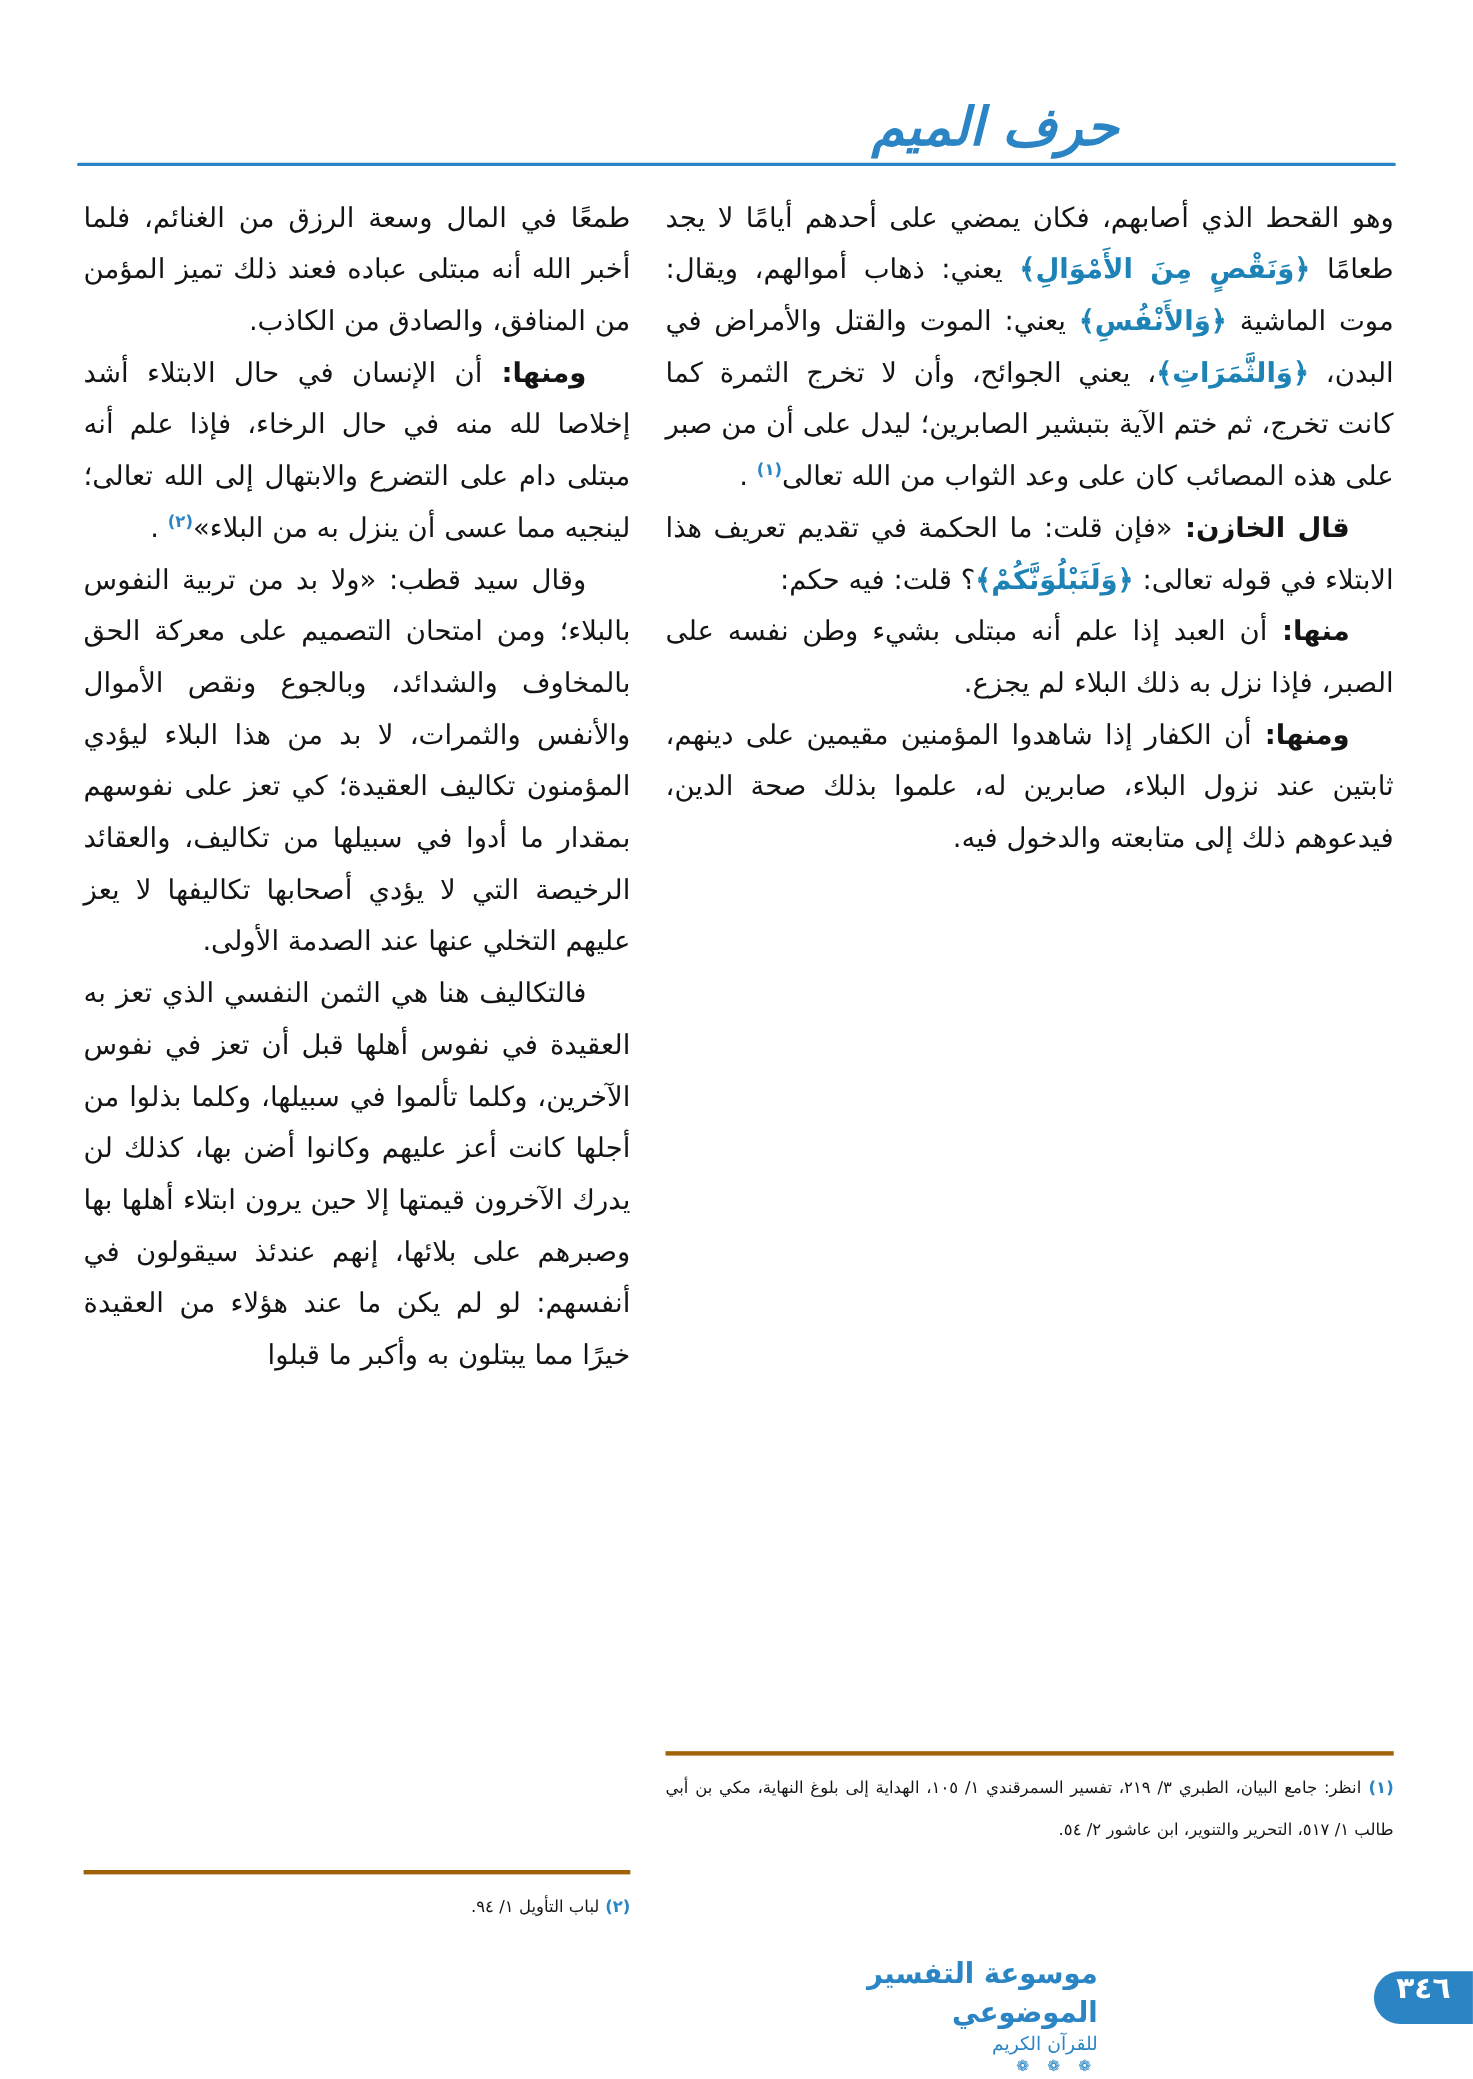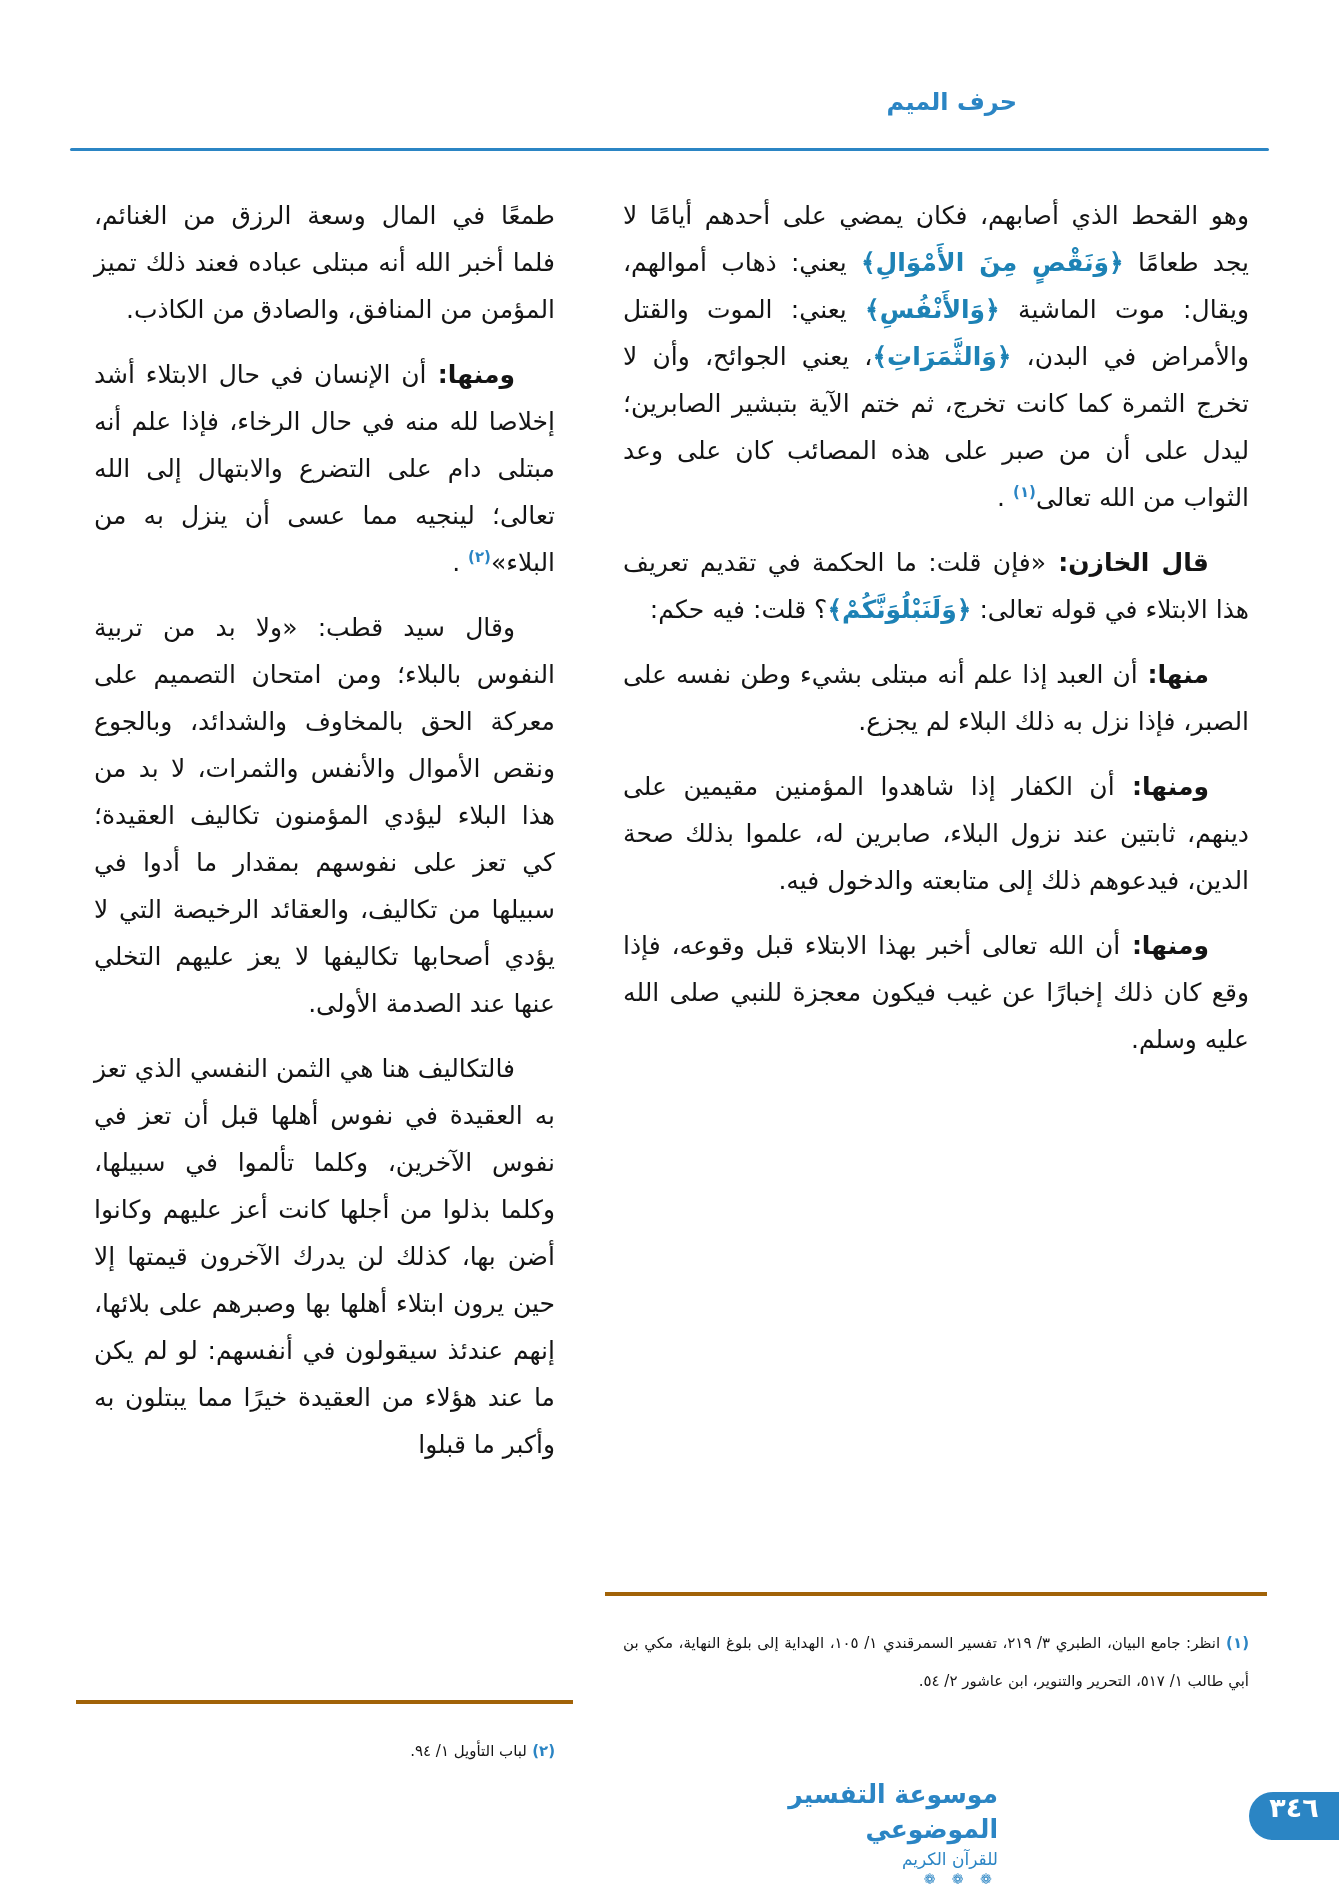--- a/index.html
+++ b/index.html
@@ -17,45 +17,46 @@
     background: var(--page-bg);
     font-family: "DejaVu Sans", sans-serif;
     direction: rtl;
     overflow: hidden;
     color: var(--text-color);
   }
   .header-title {
     position: absolute;
     top: 88px;
     right: 322px;
-    font-size: 24px;
+    font-size: 48px;
     font-weight: bold;
     color: var(--accent-blue);
     letter-spacing: 1px;
+    font-style: italic;
   }
   .header-rule {
     position: absolute;
     top: 148px;
     left: 70px;
     right: 70px;
     height: 3px;
     background: var(--accent-blue);
     border-radius: 2px;
   }
   .column {
     position: absolute;
     top: 174px;
     font-size: 25px;
     line-height: 47px;
     text-align: justify;
     color: var(--text-color);
   }
   .column.right { right: 72px; width: 662px; }
   .column.left  { left: 76px;  width: 497px; }
-  .para { margin: 18px; }
+  .para { margin: 0; }
   .para.indent { text-indent: 40px; }
   .seg-normal { font-weight: normal; }
   .seg-bold { font-weight: bold; }
   .seg-quran { color: var(--quran-blue); font-weight: bold; }
   .seg-fnref {
     color: var(--accent-blue);
     font-size: 15px;
     vertical-align: super;
     line-height: 0;
     font-weight: bold;
@@ -118,21 +119,20 @@
 
   <div class="header-title">حرف الميم</div>
 
   <div class="header-rule"></div>
 
   <div class="column right" id="col-right">
       <p class="para"><span class="seg-normal">وهو القحط الذي أصابهم، فكان يمضي على أحدهم أيامًا لا يجد طعامًا </span><span class="seg-quran">﴿وَنَقْصٍ مِنَ الأَمْوَالِ﴾</span><span class="seg-normal"> يعني: ذهاب أموالهم، ويقال: موت الماشية </span><span class="seg-quran">﴿وَالأَنْفُسِ﴾</span><span class="seg-normal"> يعني: الموت والقتل والأمراض في البدن، </span><span class="seg-quran">﴿وَالثَّمَرَاتِ﴾</span><span class="seg-normal">، يعني الجوائح، وأن لا تخرج الثمرة كما كانت تخرج، ثم ختم الآية بتبشير الصابرين؛ ليدل على أن من صبر على هذه المصائب كان على وعد الثواب من الله تعالى</span><span class="seg-fnref">(١)</span><span class="seg-normal"> .</span></p>
       <p class="para indent"><span class="seg-bold">قال الخازن: </span><span class="seg-normal">«فإن قلت: ما الحكمة في تقديم تعريف هذا الابتلاء في قوله تعالى: </span><span class="seg-quran">﴿وَلَنَبْلُوَنَّكُمْ﴾</span><span class="seg-normal">؟ قلت: فيه حكم:</span></p>
       <p class="para indent"><span class="seg-bold">منها: </span><span class="seg-normal">أن العبد إذا علم أنه مبتلى بشيء وطن نفسه على الصبر، فإذا نزل به ذلك البلاء لم يجزع.</span></p>
       <p class="para indent"><span class="seg-bold">ومنها: </span><span class="seg-normal">أن الكفار إذا شاهدوا المؤمنين مقيمين على دينهم، ثابتين عند نزول البلاء، صابرين له، علموا بذلك صحة الدين، فيدعوهم ذلك إلى متابعته والدخول فيه.</span></p>
-      <p class="para indent"><span class="seg-bold">ومنها: </span><span class="seg-normal">أن الله تعالى أخبر بهذا الابتلاء قبل وقوعه، فإذا وقع كان ذلك إخبارًا عن غيب فيكون معجزة للنبي صلى الله عليه وسلم.</span></p>
     </div>
 
   <div class="column left" id="col-left">
       <p class="para"><span class="seg-normal">طمعًا في المال وسعة الرزق من الغنائم، فلما أخبر الله أنه مبتلى عباده فعند ذلك تميز المؤمن من المنافق، والصادق من الكاذب.</span></p>
       <p class="para indent"><span class="seg-bold">ومنها: </span><span class="seg-normal">أن الإنسان في حال الابتلاء أشد إخلاصا لله منه في حال الرخاء، فإذا علم أنه مبتلى دام على التضرع والابتهال إلى الله تعالى؛ لينجيه مما عسى أن ينزل به من البلاء»</span><span class="seg-fnref">(٢)</span><span class="seg-normal"> .</span></p>
       <p class="para indent"><span class="seg-normal">وقال سيد قطب: «ولا بد من تربية النفوس بالبلاء؛ ومن امتحان التصميم على معركة الحق بالمخاوف والشدائد، وبالجوع ونقص الأموال والأنفس والثمرات، لا بد من هذا البلاء ليؤدي المؤمنون تكاليف العقيدة؛ كي تعز على نفوسهم بمقدار ما أدوا في سبيلها من تكاليف، والعقائد الرخيصة التي لا يؤدي أصحابها تكاليفها لا يعز عليهم التخلي عنها عند الصدمة الأولى.</span></p>
       <p class="para indent"><span class="seg-normal">فالتكاليف هنا هي الثمن النفسي الذي تعز به العقيدة في نفوس أهلها قبل أن تعز في نفوس الآخرين، وكلما تألموا في سبيلها، وكلما بذلوا من أجلها كانت أعز عليهم وكانوا أضن بها، كذلك لن يدرك الآخرون قيمتها إلا حين يرون ابتلاء أهلها بها وصبرهم على بلائها، إنهم عندئذ سيقولون في أنفسهم: لو لم يكن ما عند هؤلاء من العقيدة خيرًا مما يبتلون به وأكبر ما قبلوا</span></p>
     </div>
 
   <div class="footnote right" id="fn-right">

